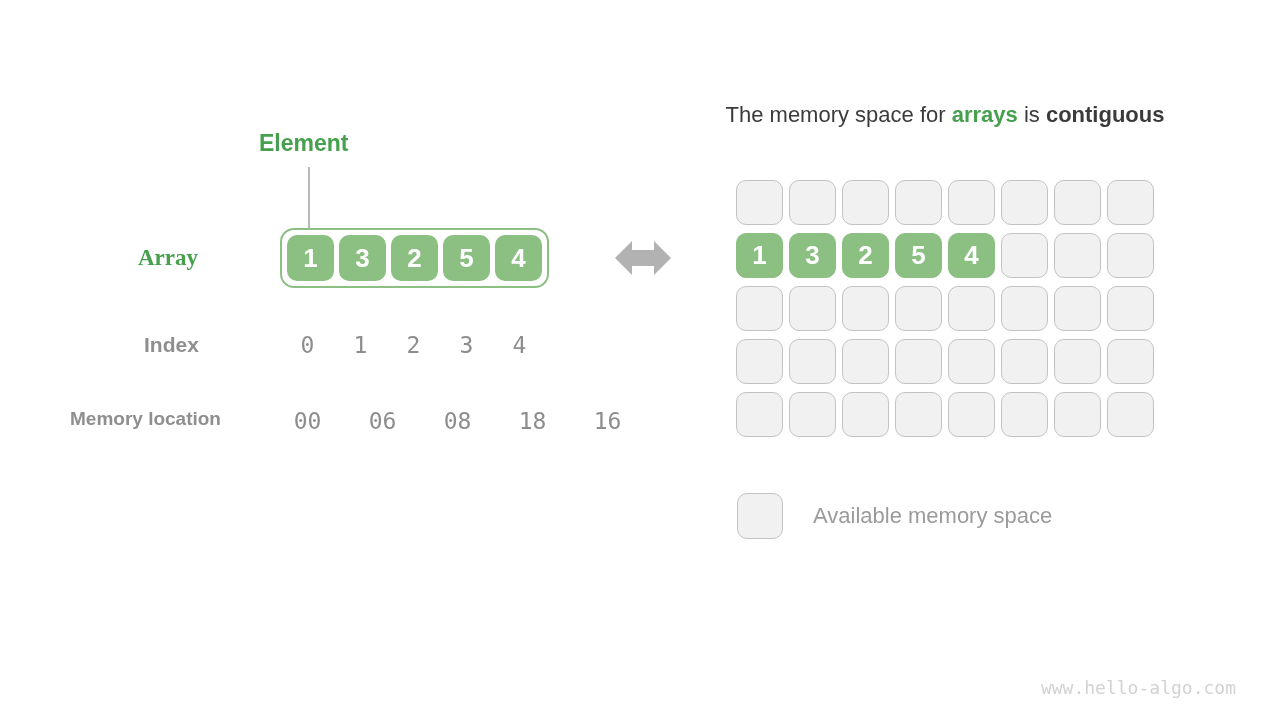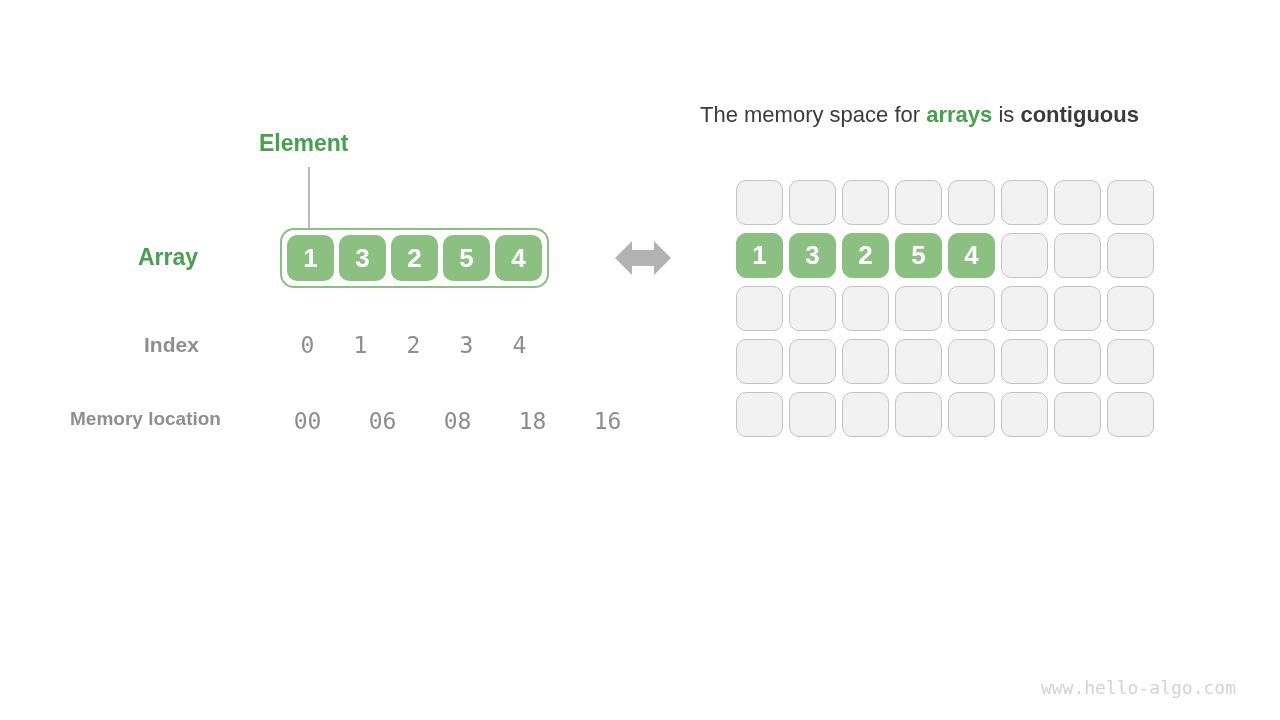--- a/index.html
+++ b/index.html
@@ -32,20 +32,21 @@
     line-height:1.1;
   }
   .element-line{
     left:308px; top:167px; width:2px; height:62px;
     background:var(--line-gray);
   }
   .array-label{
     left:138px; top:245px;
     font-size:23px; font-weight:bold; color:var(--green-text);
     line-height:1.1;
+    font-family:Liberation Serif, serif;
   }
   .array-box{
     left:280px; top:228px; width:269px; height:60px;
     border:2px solid var(--green-cell);
     border-radius:14px;
     background:#fff;
     display:flex; gap:5px; padding:5px;
   }
   .acell{
     width:47px; height:46px;
@@ -72,20 +73,21 @@
     line-height:1.1;
   }
   #memory-row{top:409px;gap:28px;}
 
   
   .arrow{left:615px; top:238px; width:56px; height:40px;}
 
   
   .title{
     left:700px; top:102px; width:490px;
+    text-align:center;
     font-size:22px; color:var(--title-dark);
     line-height:1.2;
     white-space:nowrap;
   }
   .title .hl{color:var(--green-text); font-weight:bold;}
   .title .b{font-weight:bold;}
   .memory-grid{
     left:736px; top:180px;
     display:grid;
     grid-template-columns:repeat(8,47px);
@@ -206,15 +208,19 @@
     <div class="gcell"></div>
     <div class="gcell"></div>
     <div class="gcell"></div>
     <div class="gcell"></div>
     <div class="gcell"></div>
     <div class="gcell"></div>
     <div class="gcell"></div>
   </div>
 
 <div class="abs legend">
+  <div class="legend-row">
+    <span class="swatch available"></span>
+    <span class="legend-text">Available memory space</span>
+  </div>
 </div>
 
 <div class="abs watermark">www.hello-algo.com</div>
 
 </body></html>

